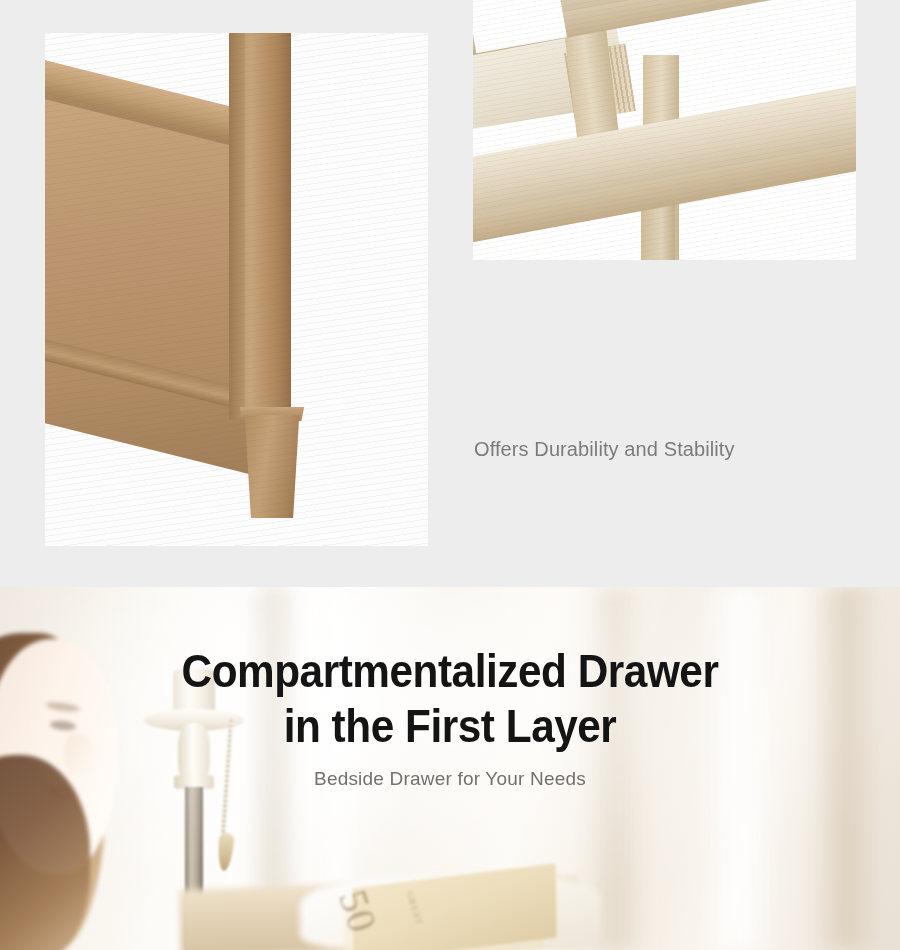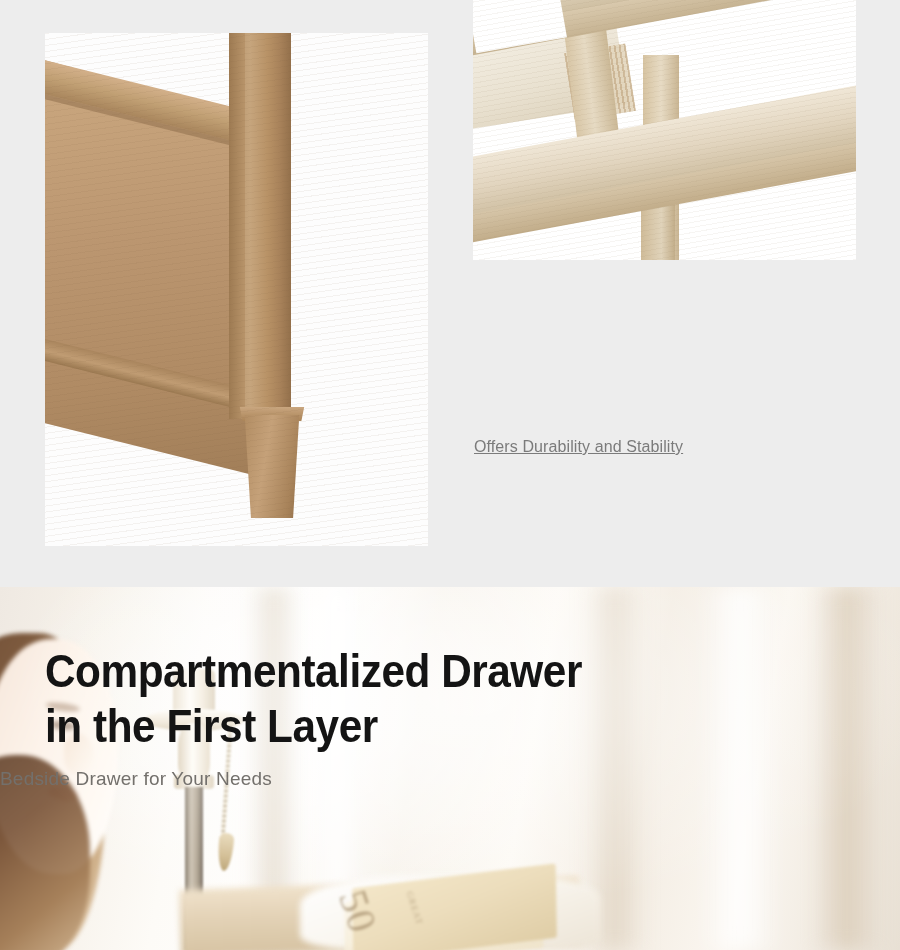--- a/index.html
+++ b/index.html
@@ -244,25 +244,24 @@
   .structure-title {
     margin: 0;
     font-size: 33px;
     font-weight: bold;
     color: #1c1c1c;
     letter-spacing: -0.4px;
     line-height: 1.15;
   }
   .structure-sub {
     margin: 10px 0 0 2px;
-    font-size: 16px;
+    font-size: 20px;
     font-weight: normal;
     color: #7b7b7b;
     letter-spacing: .1px;
-    text-decoration: underline;
   }
 
   
   .section-drawer {
     position: absolute;
     left: 0;
     top: 587px;
     width: 900px;
     height: 363px;
     overflow: hidden;
@@ -459,21 +458,21 @@
     background: radial-gradient(ellipse 620px 280px at 470px 110px, rgba(255,255,255,.55) 0%, rgba(255,255,255,0) 75%);
     pointer-events: none;
   }
 
   
   .drawer-text {
     position: absolute;
     left: 0;
     top: 56px;
     width: 900px;
-    text-align: left;
+    text-align: center;
     z-index: 5;
   }
   .drawer-title {
     margin: 0;
     font-family: "Liberation Sans Narrow", "Liberation Sans", sans-serif;
     font-size: 47px;
     font-weight: bold;
     color: #141414;
     line-height: 1.18;
     letter-spacing: -0.5px;

